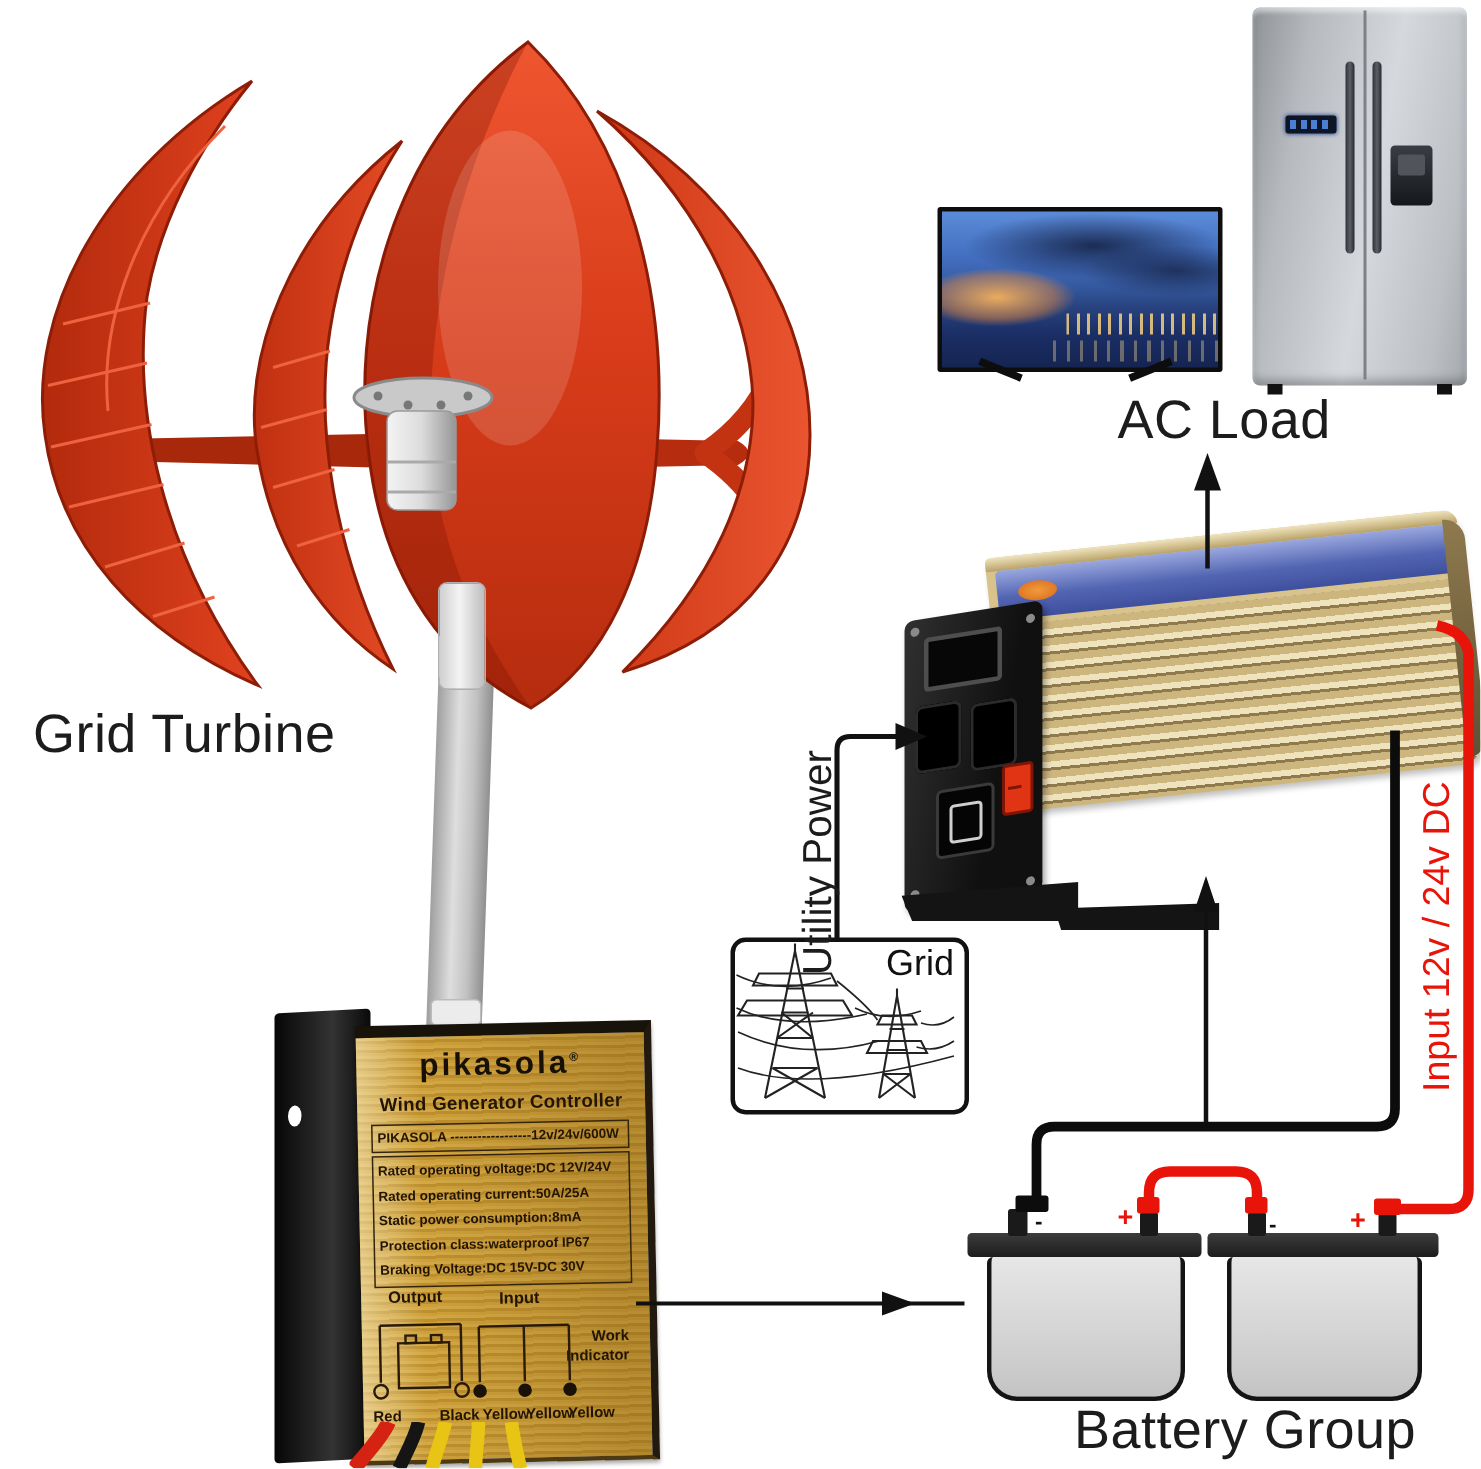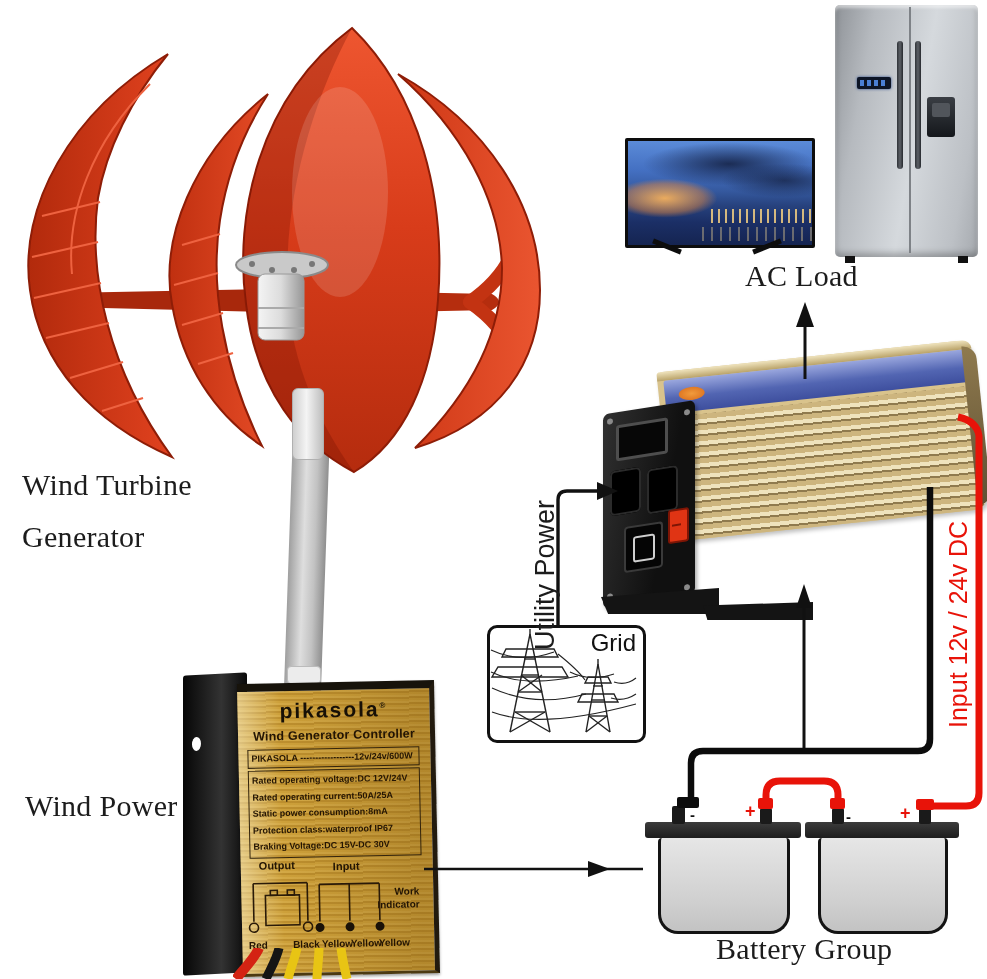--- a/index.html
+++ b/index.html
@@ -1,19 +1,19 @@
 <!DOCTYPE html>
 <html><head>
 <meta charset="utf-8">
 <style>
   html,body{margin:0;padding:0;background:#ffffff;}
   #canvas{position:relative;width:987px;height:979px;background:#fff;overflow:hidden;
           font-family:"Liberation Sans", sans-serif;color:#1c1c1c;}
   
-  .lbl{position:absolute;font-size:30px;color:#1c1c1c;white-space:nowrap;letter-spacing:.3px;z-index:60;font-family:Liberation Serif, serif;}
+  .lbl{position:absolute;font-size:36px;color:#1c1c1c;white-space:nowrap;letter-spacing:.3px;z-index:60;}
   .lbl-vert{position:absolute;transform:rotate(-90deg);transform-origin:0 0;white-space:nowrap;z-index:60;}
   
   #turbine{position:absolute;left:0;top:2px;z-index:5;}
   #pole{position:absolute;left:288px;top:450px;width:37px;height:248px;z-index:4;
         background:linear-gradient(90deg,#9f9f9f,#dedede 40%,#c2c2c2 70%,#8f8f8f);
         transform:rotate(2deg);border-radius:4px;}
   #pole-coupling{position:absolute;left:292px;top:388px;width:30px;height:70px;z-index:6;
         background:linear-gradient(90deg,#cfcfcf,#f4f4f4 45%,#bdbdbd);border-radius:6px;border:1px solid #b0b0b0;}
   #pole-cap{position:absolute;left:287px;top:666px;width:32px;height:16px;background:#ececec;border:1px solid #bbb;border-radius:4px;z-index:6;}
   
@@ -373,21 +373,19 @@
       <rect x="916" y="799" width="18" height="11" rx="2" fill="#e81309"></rect>
     </g>
 
     <g>
       <path d="M766,804 L766,795 Q766,781 780,781 L824,781 Q838,781 838,795 L838,804" fill="none" stroke="#e81309" stroke-width="7"></path>
       <rect x="758" y="798" width="15" height="11" rx="2" fill="#e81309"></rect>
       <rect x="830" y="798" width="15" height="11" rx="2" fill="#e81309"></rect>
     </g>
   </svg>
 
-  <div class="lbl" style="left:22px;top:468px">Wind Turbine</div>
-  <div class="lbl" style="left:22px;top:520px">Generator</div>
-  <div class="lbl" style="left:25px;top:789px">Wind Power</div>
+  <div class="lbl" style="left:22px;top:468px">Grid Turbine</div>
   <div class="lbl" style="left:745px;top:259px">AC Load</div>
   <div class="lbl" style="left:716px;top:932px">Battery Group</div>
   <div class="lbl-vert" style="left:530px;top:650px;font-size:27px;color:#1c1c1c">Utility Power</div>
   <div class="lbl-vert" style="left:944px;top:728px;font-size:25px;color:#e81309">Input 12v / 24v DC</div>
 
 </div>
 
 </body></html>

